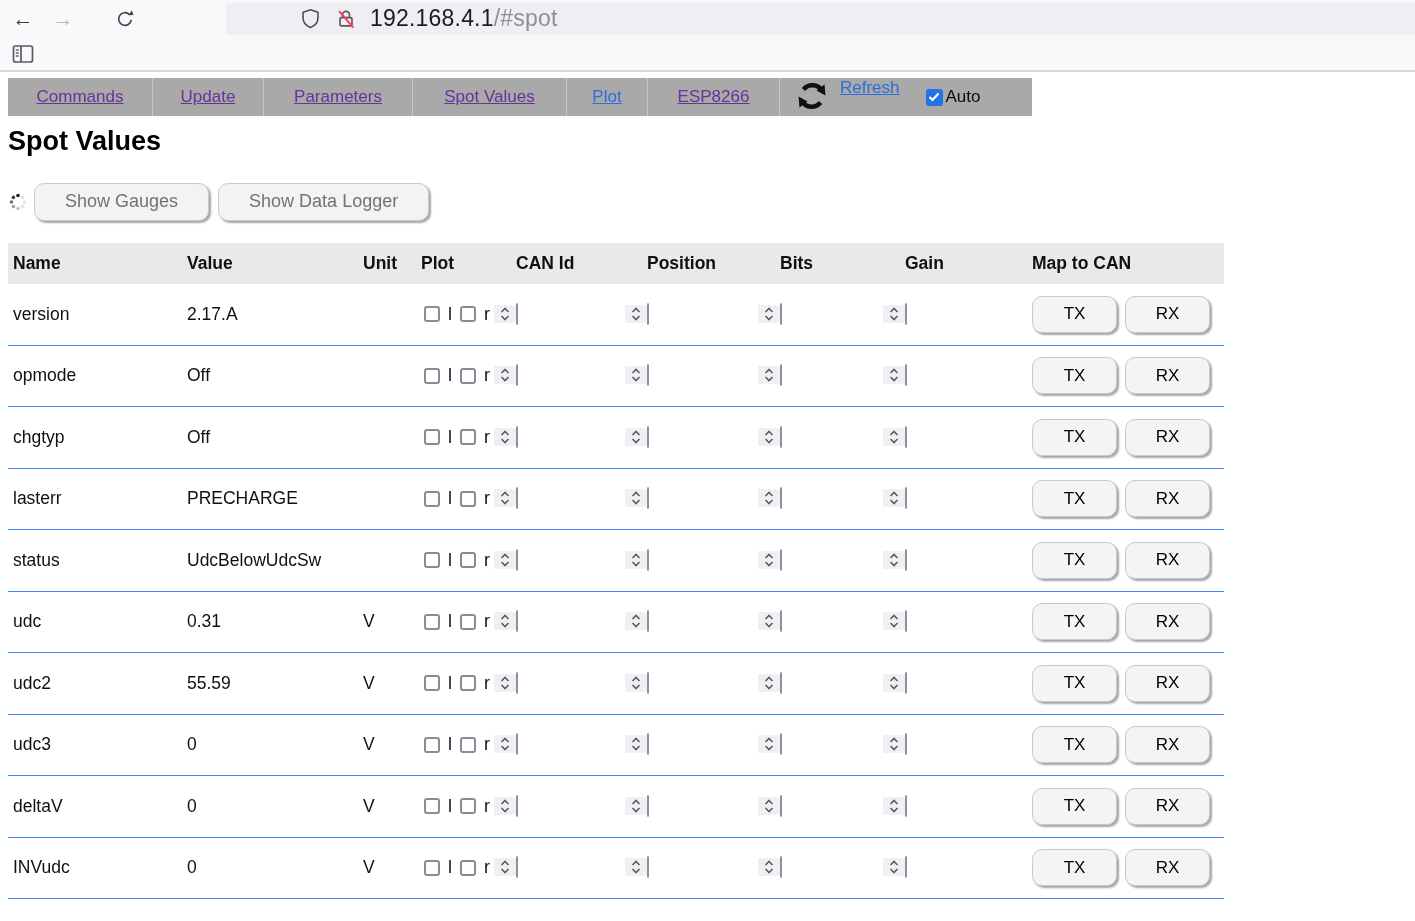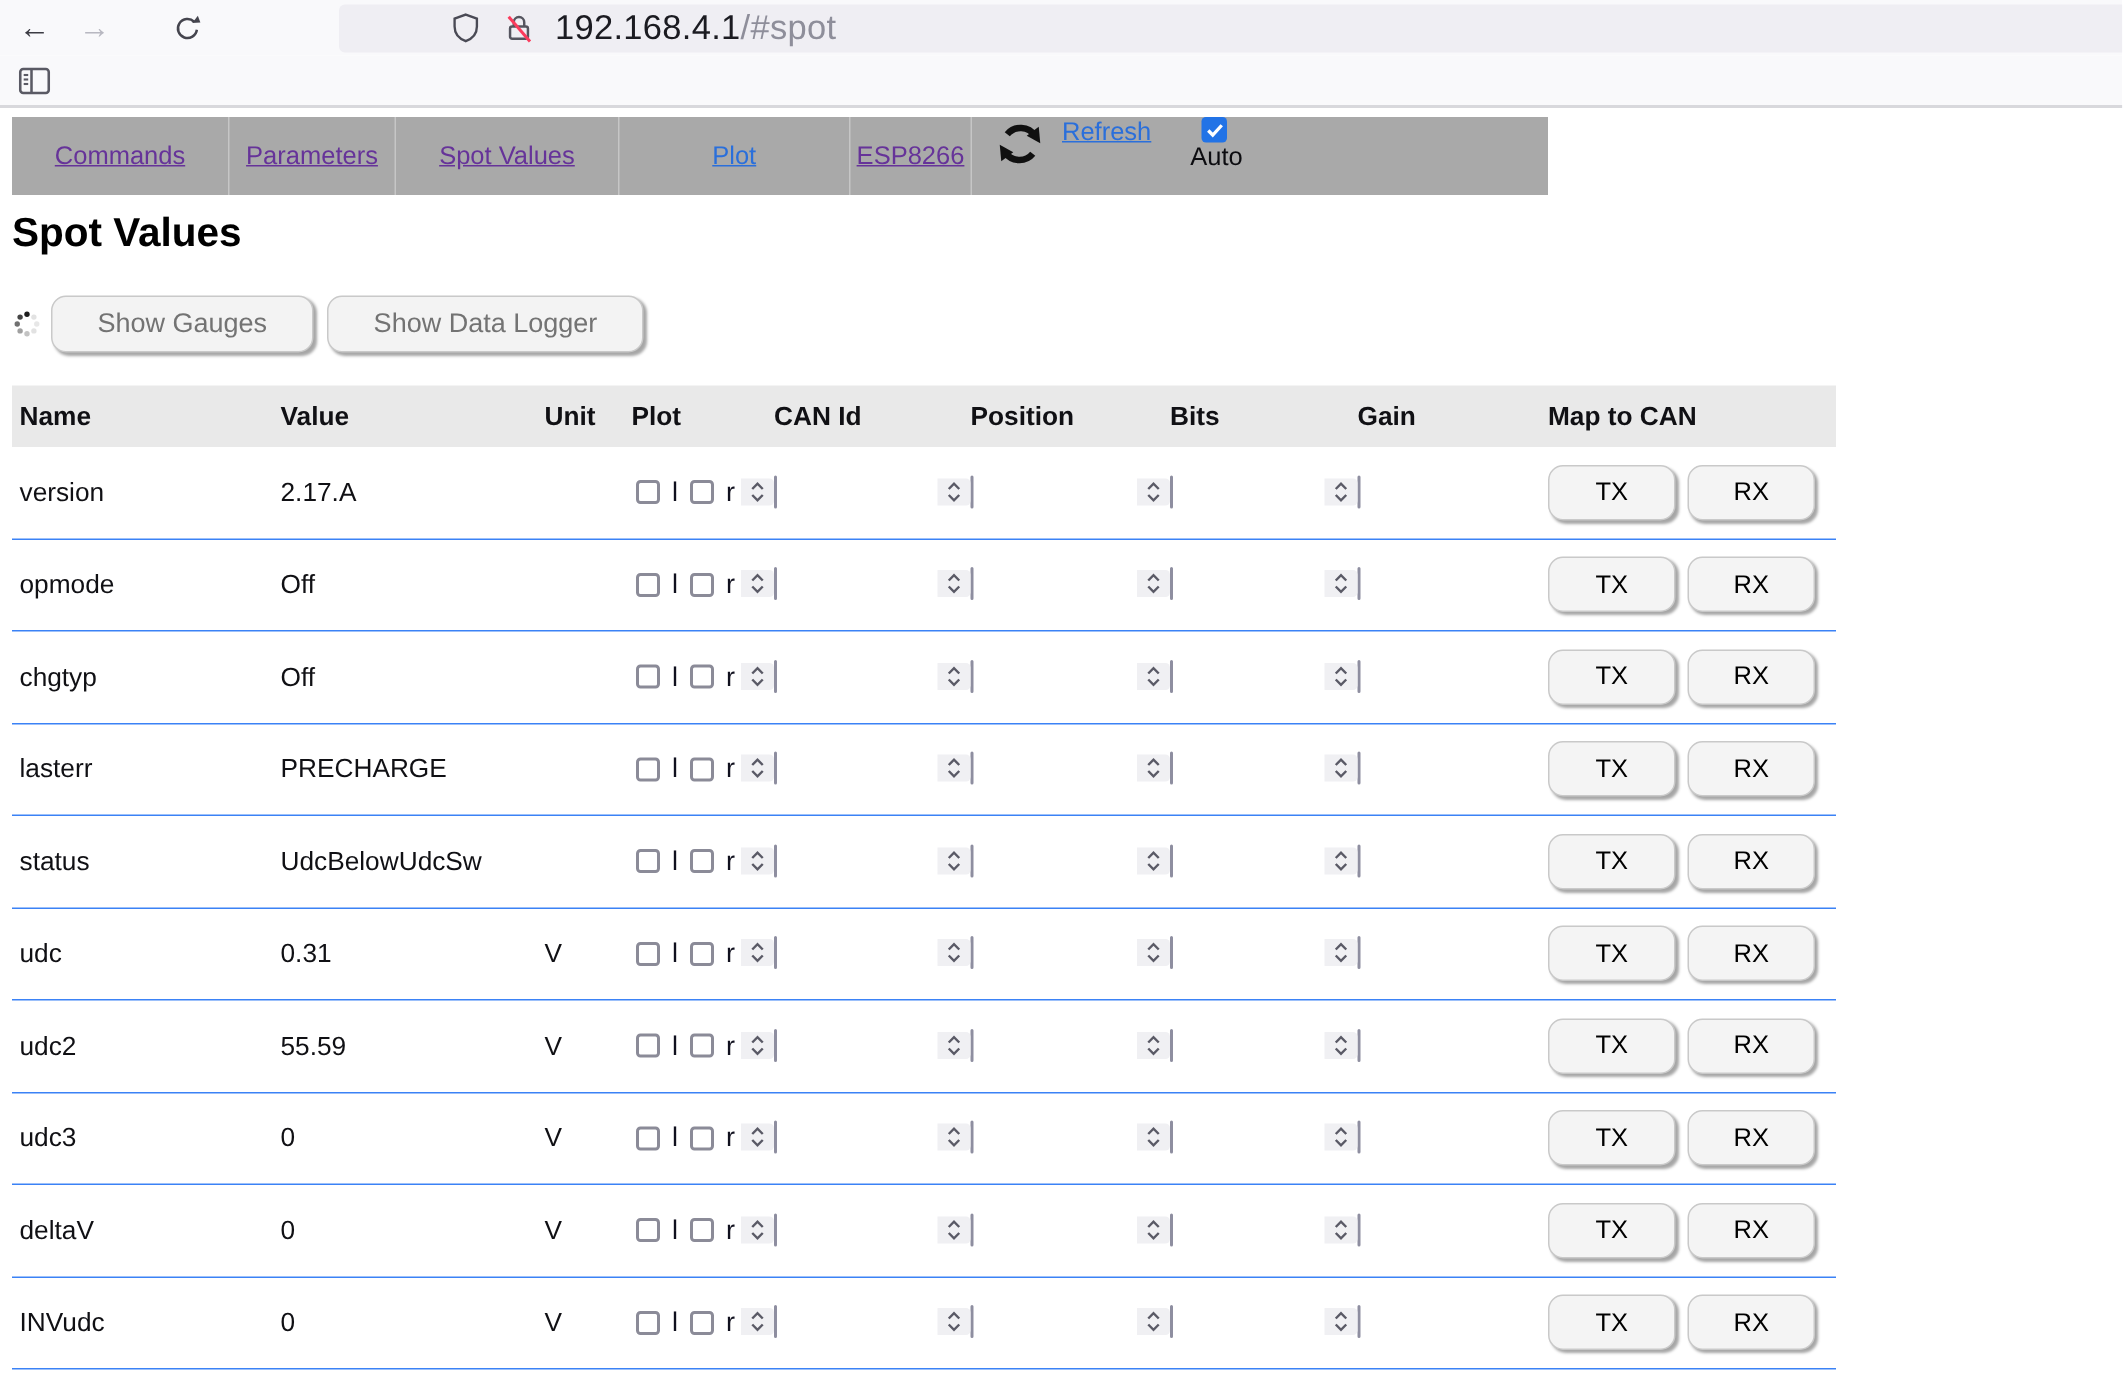--- a/index.html
+++ b/index.html
@@ -32,40 +32,40 @@
   .url-path { color: #8e8e9a; }
   .substrip {
     height: 35px; background: #f9f9fb; border-bottom: 2px solid #d8d8dc;
     display: flex; align-items: center;
   }
   .sidebar-btn { width: 30px; height: 28px; margin-left: 8px; display:flex; align-items:center; justify-content:center; }
 
   
   .page { padding: 6px 0 0 8px; }
   .mainnav {
-    width: 1024px; height: 52px; background: #a9a9a9;
+    width: 1024px; height: 38px; background: #a9a9a9;
     display: flex; align-items: stretch;
   }
   .nav-cell {
     display: flex; align-items: center; justify-content: center;
     border-right: 1px solid #c6c6c6; height: 100%;
   }
   .nav-cell:nth-child(1){ width:145px; }
   .nav-cell:nth-child(2){ width:111px; }
   .nav-cell:nth-child(3){ width:149px; }
   .nav-cell:nth-child(4){ width:154px; }
   .nav-cell:nth-child(5){ width:81px;  }
   .nav-cell:nth-child(6){ width:132px; }
   .nav-link { font-size: 17px; text-decoration: underline; color: #2a6fdb; cursor: pointer; }
   .nav-link.visited { color: #663399; }
   .refresh-cell {
     width: 252px; display: flex; padding-left: 14px; gap: 10px;
   }
   .refresh-icon { width: 36px; height: 36px; }
-  .auto-wrap { display: flex; align-items: center; margin-left: 16px; flex-direction: column; }
+  .auto-wrap { display: flex; align-items: center; margin-left: 16px; }
   .auto-box {
     width: 17px; height: 17px; background: #2273e6; border-radius: 3px;
     display: flex; align-items: center; justify-content: center; margin-right: 3px;
   }
   .auto-label { font-size: 17px; color: #0c0c10; }
 
   .title { font-size: 27px; line-height: 30px; font-weight: bold; color: #000; margin-top: 10px; }
 
   .btn-row { display: flex; align-items: center; margin-top: 26px; height: 39px; }
   .spinner-icon { width: 20px; height: 20px; margin-right: 6px; }
@@ -154,20 +154,23 @@
   </div>
 
   <div class="page">
 
     <div class="mainnav">
 
         <div class="nav-cell">
           <span class="nav-link visited">Commands</span>
         </div>
 
+        <div class="nav-cell">
+          <span class="nav-link visited">Update</span>
+        </div>
 
         <div class="nav-cell">
           <span class="nav-link visited">Parameters</span>
         </div>
 
         <div class="nav-cell">
           <span class="nav-link visited">Spot Values</span>
         </div>
 
         <div class="nav-cell">

